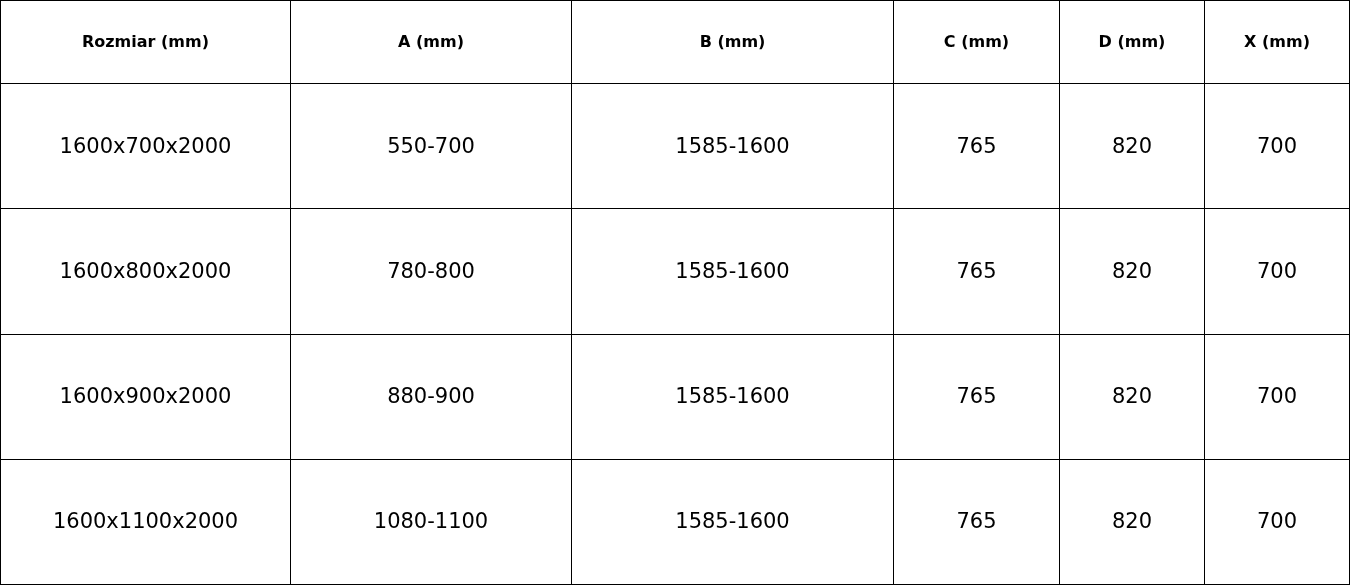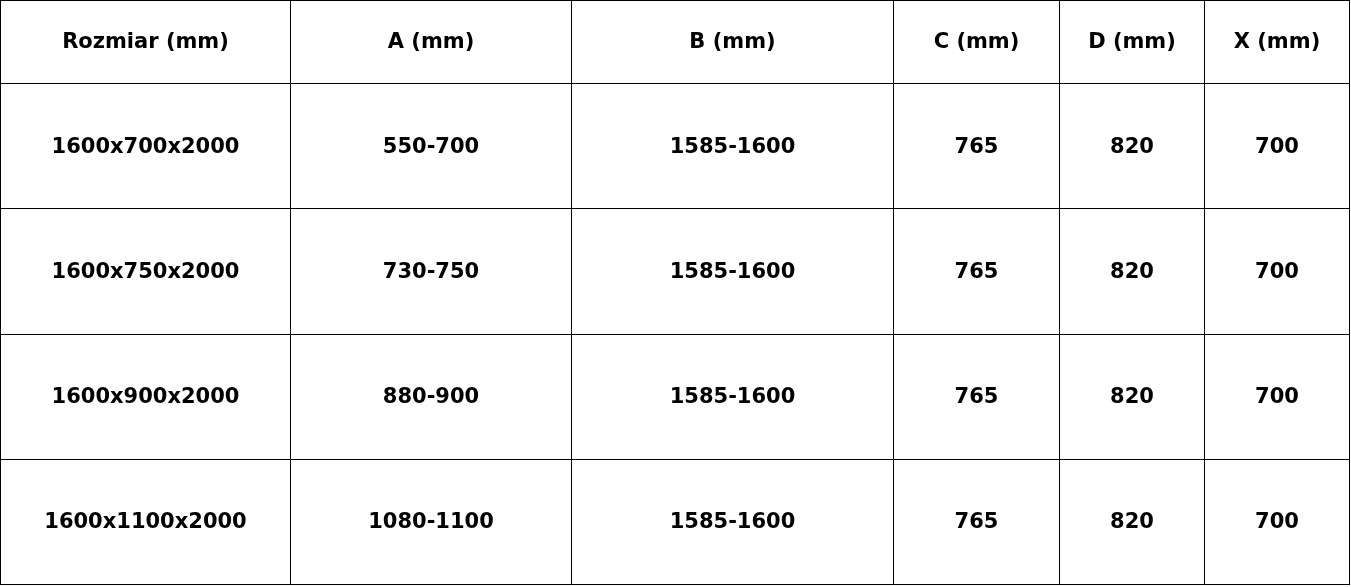--- a/index.html
+++ b/index.html
@@ -30,26 +30,26 @@
     border: 1px solid #000000;
     text-align: center;
     vertical-align: middle;
     font-size: 21px;
     line-height: 1.1;
     padding: 4px 6px;
     white-space: nowrap;
   }
   table.size-table thead th {
     font-weight: bold;
-    font-size: 21px;
+    font-size: 16px;
     height: 74px;
     margin-top: 40px;
   }
   table.size-table tbody td {
-    font-weight: bold;
+    font-weight: normal;
     height: 64px;
   }
   
   col.c0 { width: 290px; }
   col.c1 { width: 281px; }
   col.c2 { width: 322px; }
   col.c3 { width: 166px; }
   col.c4 { width: 145px; }
   col.c5 { width: 145px; }
 </style>
@@ -79,22 +79,22 @@
     <tbody>
       <tr>
         <td>1600x700x2000</td>
         <td>550-700</td>
         <td>1585-1600</td>
         <td>765</td>
         <td>820</td>
         <td>700</td>
       </tr>
       <tr>
-        <td>1600x750x2000</td>
-        <td>730-750</td>
+        <td>1600x800x2000</td>
+        <td>780-800</td>
         <td>1585-1600</td>
         <td>765</td>
         <td>820</td>
         <td>700</td>
       </tr>
       <tr>
         <td>1600x900x2000</td>
         <td>880-900</td>
         <td>1585-1600</td>
         <td>765</td>

